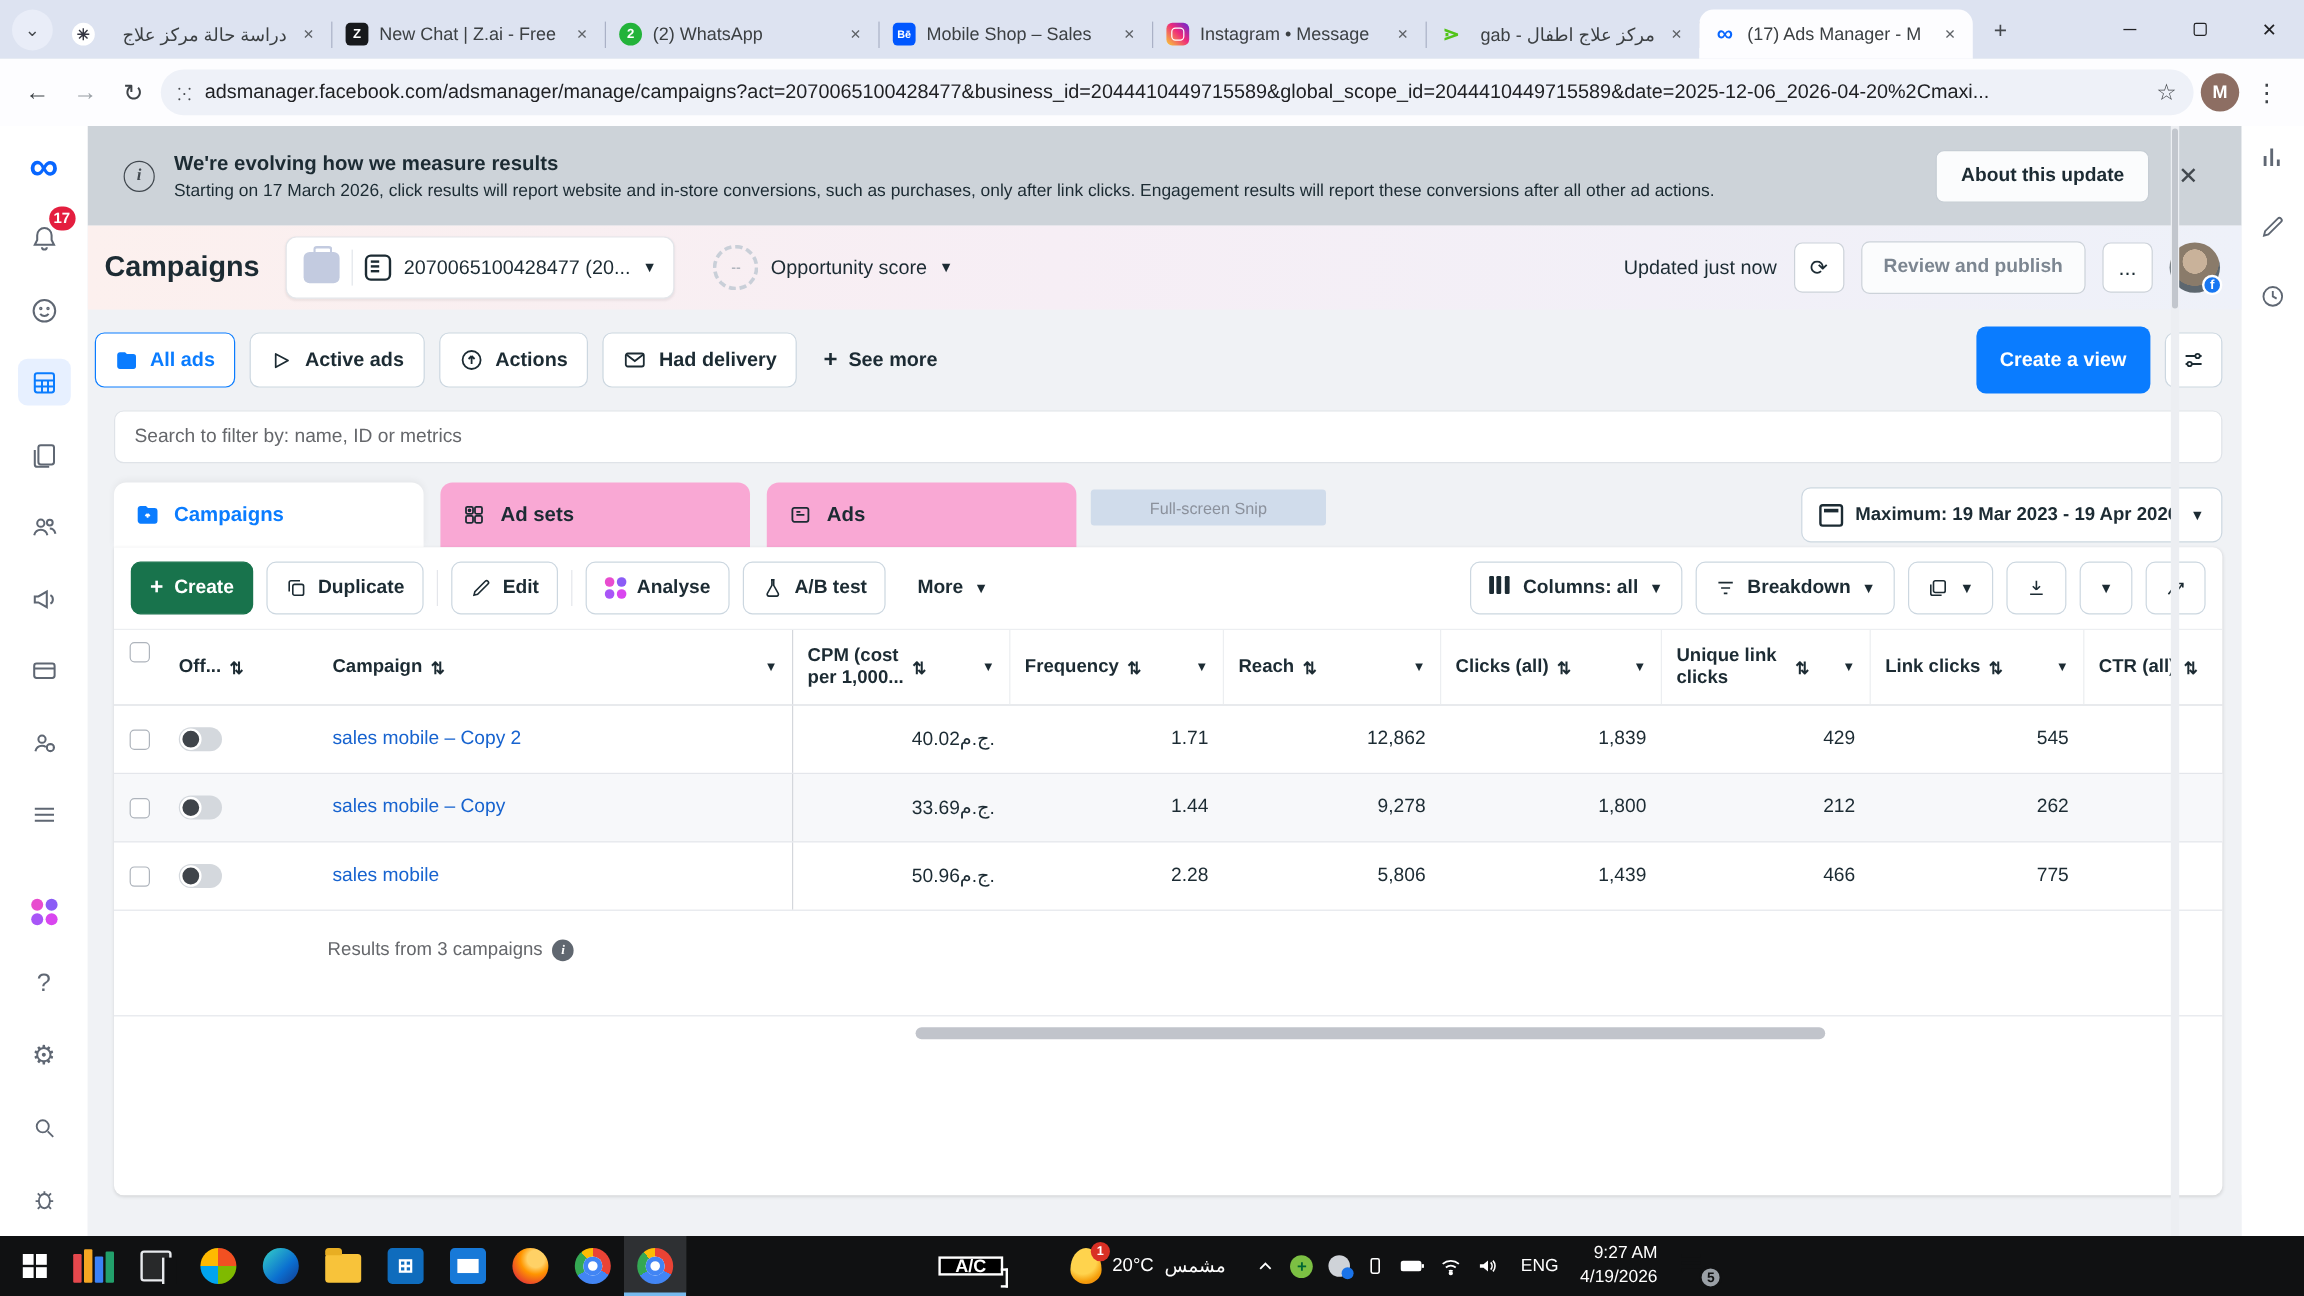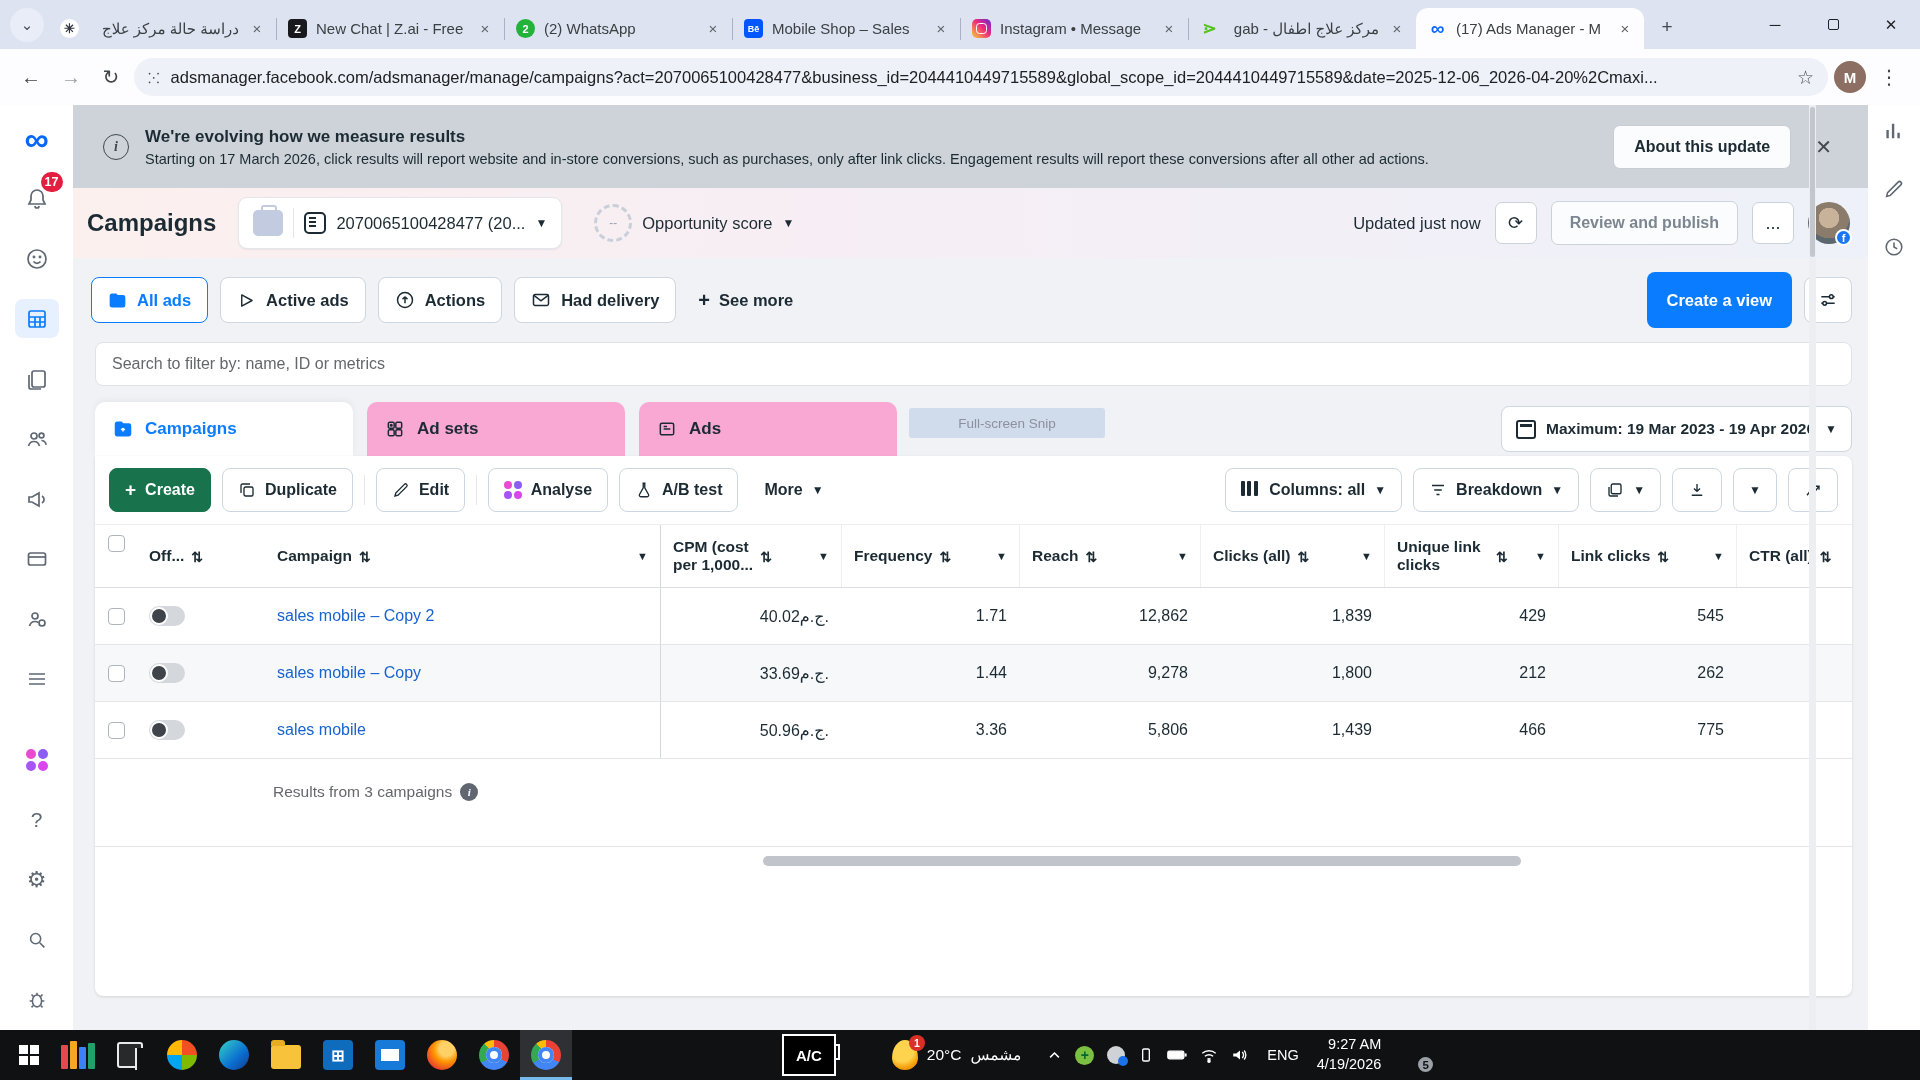--- a/index.html
+++ b/index.html
@@ -79,21 +79,21 @@
   .opp { display:flex; align-items:center; gap:10px; margin-left:18px; }
   .gauge { width:38px; height:38px; border-radius:50%; border:3px dashed #c9cfd8; color:#9aa3ad; font-size:12px; display:flex; align-items:center; justify-content:center; }
   .opplabel { font-size:16.5px; color:#1c2b33; }
   .updated { margin-left:auto; font-size:16.5px; color:#1c2b33; }
   .sqbtn { height:42px; min-width:42px; background:#fff; border:1px solid #ccd2d9; border-radius:7px; display:flex; align-items:center; justify-content:center; font-size:18px; color:#1c2b33; padding:0 10px; }
   .btn-review { height:44px; background:#fbfcfd; border:1px solid #ccd2d9; border-radius:7px; padding:0 18px; font-size:16px; font-weight:bold; color:#7c8691; display:flex; align-items:center; }
   .headavatar { width:42px; height:42px; border-radius:50%; background:radial-gradient(circle at 50% 38%, #c9b29a 0 30%, #8a7b6a 31% 60%, #5d676f 61%); position:relative; flex:0 0 auto; }
   .fbbadge { position:absolute; right:-2px; bottom:-2px; width:17px; height:17px; border-radius:50%; background:#1877f2; color:#fff; font-size:11px; font-weight:bold; display:flex; align-items:center; justify-content:center; border:2px solid #fff; }
 
   
-  .pillsrow { display:flex; align-items:center; gap:12px; padding:14px 16px 0 18px; }
+  .pillsrow { display:flex; align-items:center; gap:12px; padding:14px 16px 0 6px; }
   .pill { height:46px; background:#fff; border:1px solid #ccd7e0; border-radius:8px; display:flex; align-items:center; gap:10px; padding:0 16px; font-size:16.5px; font-weight:bold; color:#1c2b33; }
   .pill.active { border:1.6px solid var(--accent,#0a7cff); color:var(--accent,#0a7cff); }
   .pill svg { stroke:#1c2b33; fill:none; stroke-width:1.8; }
   .pill.active svg { stroke:var(--accent,#0a7cff); fill:var(--accent,#0a7cff); }
   .seemore { display:flex; align-items:center; gap:9px; font-size:16.5px; font-weight:bold; color:#1c2b33; padding:0 10px; }
   .btn-createview { margin-left:auto; height:56px; background:var(--accent,#0a7cff); color:#fff; font-size:16.5px; font-weight:bold; border-radius:8px; display:flex; align-items:center; padding:0 20px; }
   .btn-adjust { height:46px; width:48px; background:#fff; border:1px solid #ccd7e0; border-radius:8px; display:flex; align-items:center; justify-content:center; }
 
   
   .searchrow { padding:14px 16px 0 22px; }
@@ -161,21 +161,21 @@
   .taskview { width:26px; height:26px; border:2px solid #e8eaed; border-radius:3px; position:relative; background:rgba(255,255,255,.1); }
   .taskview::after { content:""; position:absolute; right:-6px; top:4px; width:10px; height:22px; background:#101112; border-left:2px solid #e8eaed; }
   .circ { border-radius:50%; width:30px; height:30px; }
   .folderic { width:30px; height:24px; background:#f8c33a; border-radius:3px; position:relative; margin-top:4px; }
   .folderic::before { content:""; position:absolute; top:-5px; left:0; width:14px; height:6px; background:#e8ae23; border-radius:3px 3px 0 0; }
   .storeic { background:#0f6cbd; border-radius:4px; display:flex; align-items:center; justify-content:center; color:#fff; font-size:16px; font-weight:bold; width:30px; height:30px; }
   .mailic { background:#1779d8; border-radius:4px; display:flex; align-items:center; justify-content:center; width:30px; height:30px; }
   .mailic i { width:18px; height:12px; background:#fff; clip-path:polygon(0 0,100% 0,100% 100%,0 100%); position:relative; display:block; }
   .chromeic { width:30px; height:30px; border-radius:50%; background:conic-gradient(#ea4335 0 33%, #4285f4 33% 66%, #34a853 66% 89%, #fbbc05 89%); position:relative; }
   .chromeic::after { content:""; position:absolute; inset:7px; border-radius:50%; background:#fff; box-shadow:inset 0 0 0 4px #4285f4; }
-  .ac-box { height:42px; border:2px solid #fff; background:#000; color:#fff; font-size:15px; font-weight:bold; display:flex; align-items:center; padding:0 12px; margin-left:210px; position:relative; }
+  .ac-box { height:16px; border:2px solid #fff; background:#000; color:#fff; font-size:15px; font-weight:bold; display:flex; align-items:center; padding:0 12px; margin-left:210px; position:relative; }
   .ac-box::after { content:""; position:absolute; right:-6px; top:8px; width:4px; height:12px; border:2px solid #fff; border-left:none; }
   .weather { display:flex; align-items:center; gap:9px; margin-left:56px; }
   .suncirc { width:26px; height:30px; border-radius:50% 50% 50% 50%/60% 60% 40% 40%; background:radial-gradient(circle at 40% 35%, #ffd34d 0 45%, #f59e0b 70%, #ea7c14); position:relative; }
   .sunbadge { position:absolute; top:-5px; right:-7px; width:16px; height:16px; border-radius:50%; background:#d93025; color:#fff; font-size:10.5px; font-weight:bold; display:flex; align-items:center; justify-content:center; }
   .wtext { font-size:15.5px; color:#fff; }
   .tray { display:flex; align-items:center; gap:13px; margin-left:26px; }
   .tray svg { display:block; }
   .greenplus { width:19px; height:19px; border-radius:50%; background:#7cc043; color:#063; font-size:14px; font-weight:bold; display:flex; align-items:center; justify-content:center; }
   .graydot { width:18px; height:18px; border-radius:50%; background:#cfd3d8; position:relative; }
   .graydot::after { content:""; position:absolute; right:-3px; bottom:-2px; width:10px; height:10px; border-radius:50%; background:#1a73e8; }
@@ -639,21 +639,21 @@
               <span class="toggle">
                 <i></i>
               </span>
             </div>
           <div class="td">
               <span class="linkname">sales mobile</span>
             </div>
           <div class="td num frozen-edge">
               <span dir="ltr"><span>50.96</span><span>ج.م.</span></span>
             </div>
-          <div class="td num">3.36</div>
+          <div class="td num">2.28</div>
           <div class="td num">5,806</div>
           <div class="td num">1,439</div>
           <div class="td num">466</div>
           <div class="td num">775</div>
           <div class="td num"></div>
         </div>
 
         <div class="resultsrow">
           <span>Results from 3 campaigns</span>
           <span class="resinfo">i</span>

